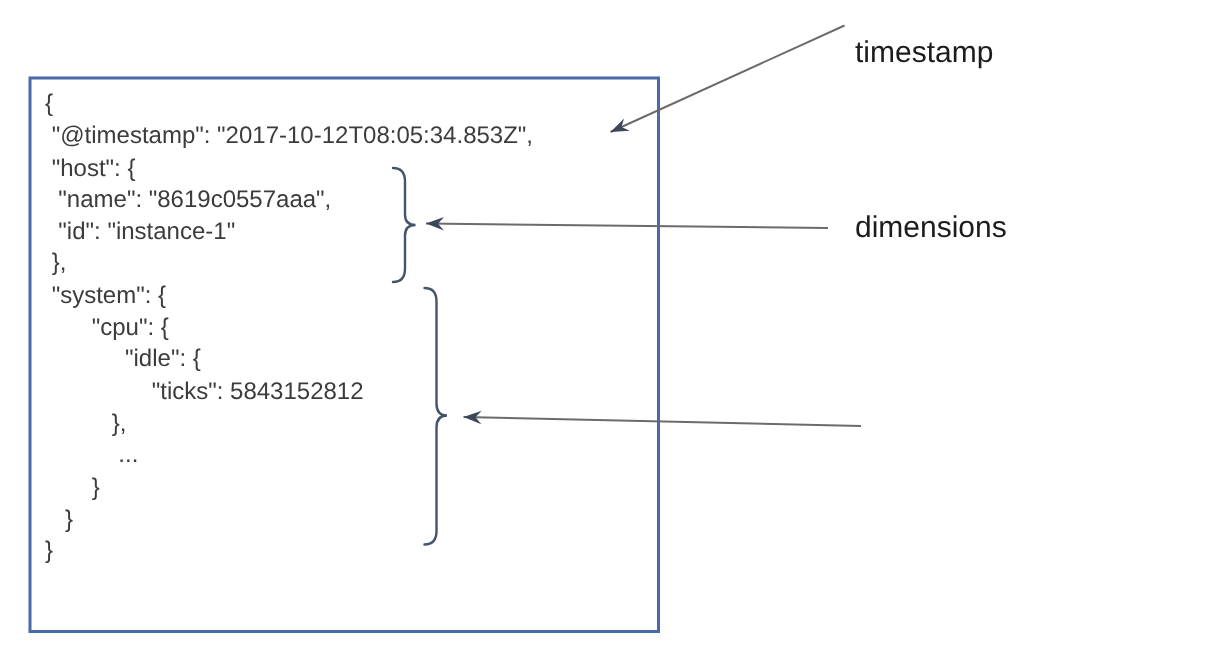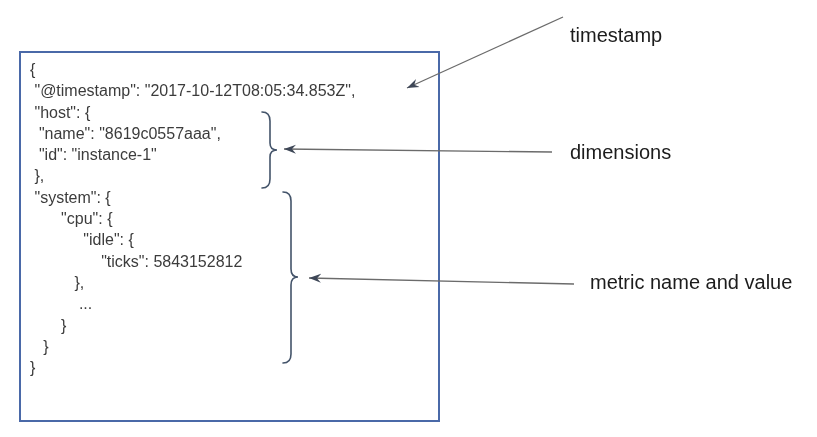--- a/index.html
+++ b/index.html
@@ -89,15 +89,14 @@
 
     <line x1="552" y1="152" x2="284" y2="149" stroke="#6b6b6b" stroke-width="1.3" marker-end="url(#arrowhead)"></line>
 
     <line x1="574" y1="284" x2="309" y2="278" stroke="#6b6b6b" stroke-width="1.3" marker-end="url(#arrowhead)"></line>
   </svg>
 
   <div class="annot-label dimensions">dimensions</div>
 
   <div class="annot-label timestamp">timestamp</div>
 
-  <div class="annot-label metric">metric name and value</div>
 
 </div>
 
 </body></html>

